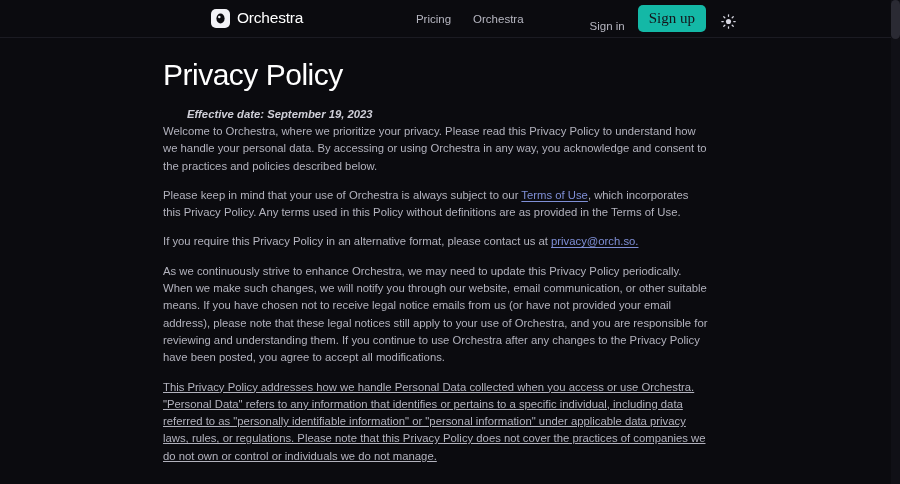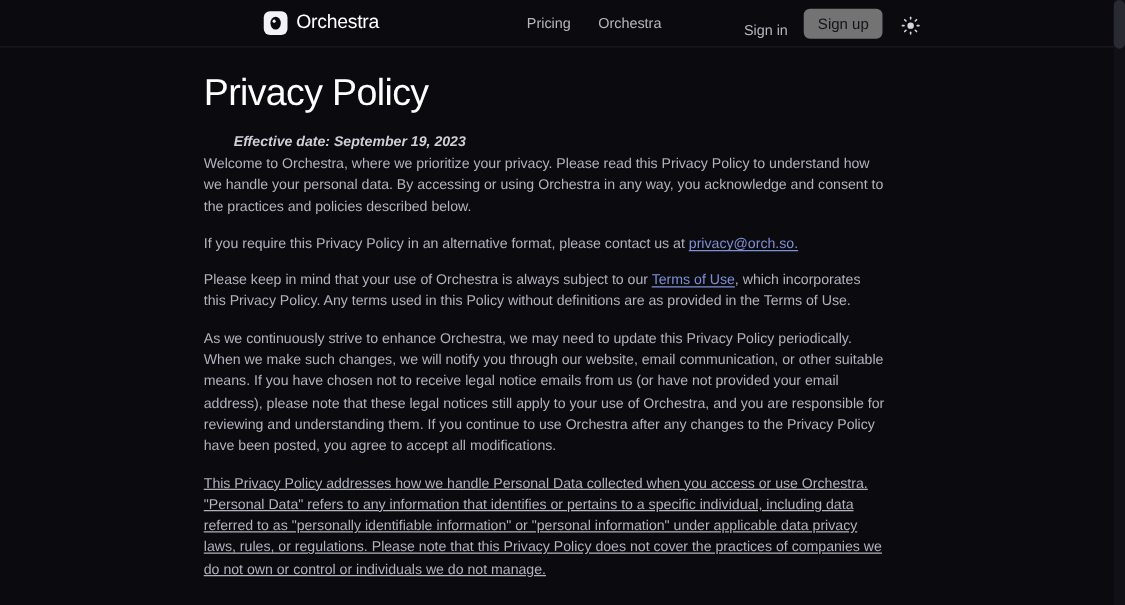--- a/index.html
+++ b/index.html
@@ -83,28 +83,28 @@
     cursor: pointer;
   }
 
   .nav-right {
     display: flex;
     align-items: flex-end;
     gap: 13px;
   }
 
   .btn-signup {
-    background: #737373;
+    background: #14b8a6;
     color: #14141a;
-    font-size: 12px;
+    font-size: 15px;
     border: none;
     border-radius: 5px;
     padding: 5px 11px;
     cursor: pointer;
-    font-family: Liberation Sans, sans-serif;
+    font-family: Liberation Serif, serif;
     white-space: nowrap;
   }
 
   .theme-toggle {
     width: 18px;
     height: 18px;
     display: flex;
     align-items: center;
     justify-content: center;
     background: transparent;
@@ -227,25 +227,25 @@
   <div class="content">
 
     <h1 class="page-title">Privacy Policy</h1>
 
     <p class="body-text">
       <span class="eff-date">Effective date: September 19, 2023</span>
       <span>Welcome to Orchestra, where we prioritize your privacy. Please read this Privacy Policy to understand how we handle your personal data. By accessing or using Orchestra in any way, you acknowledge and consent to the practices and policies described below.</span>
     </p>
 
     <p class="body-text">
+      <span>Please keep in mind that your use of Orchestra is always subject to our </span><a class="lnk">Terms of Use</a><span>, which incorporates this Privacy Policy. Any terms used in this Policy without definitions are as provided in the Terms of Use.</span>
+    </p>
+
+    <p class="body-text">
       <span>If you require this Privacy Policy in an alternative format, please contact us at </span><a class="lnk">privacy@orch.so.</a>
-    </p>
-
-    <p class="body-text">
-      <span>Please keep in mind that your use of Orchestra is always subject to our </span><a class="lnk">Terms of Use</a><span>, which incorporates this Privacy Policy. Any terms used in this Policy without definitions are as provided in the Terms of Use.</span>
     </p>
 
     <p class="body-text">As we continuously strive to enhance Orchestra, we may need to update this Privacy Policy periodically. When we make such changes, we will notify you through our website, email communication, or other suitable means. If you have chosen not to receive legal notice emails from us (or have not provided your email address), please note that these legal notices still apply to your use of Orchestra, and you are responsible for reviewing and understanding them. If you continue to use Orchestra after any changes to the Privacy Policy have been posted, you agree to accept all modifications.</p>
 
     <p class="body-text tight">This Privacy Policy addresses how we handle Personal Data collected when you access or use Orchestra. "Personal Data" refers to any information that identifies or pertains to a specific individual, including data referred to as "personally identifiable information" or "personal information" under applicable data privacy laws, rules, or regulations. Please note that this Privacy Policy does not cover the practices of companies we do not own or control or individuals we do not manage.</p>
 
   </div>
 </main>
 
 <div class="scrollbar-track">

